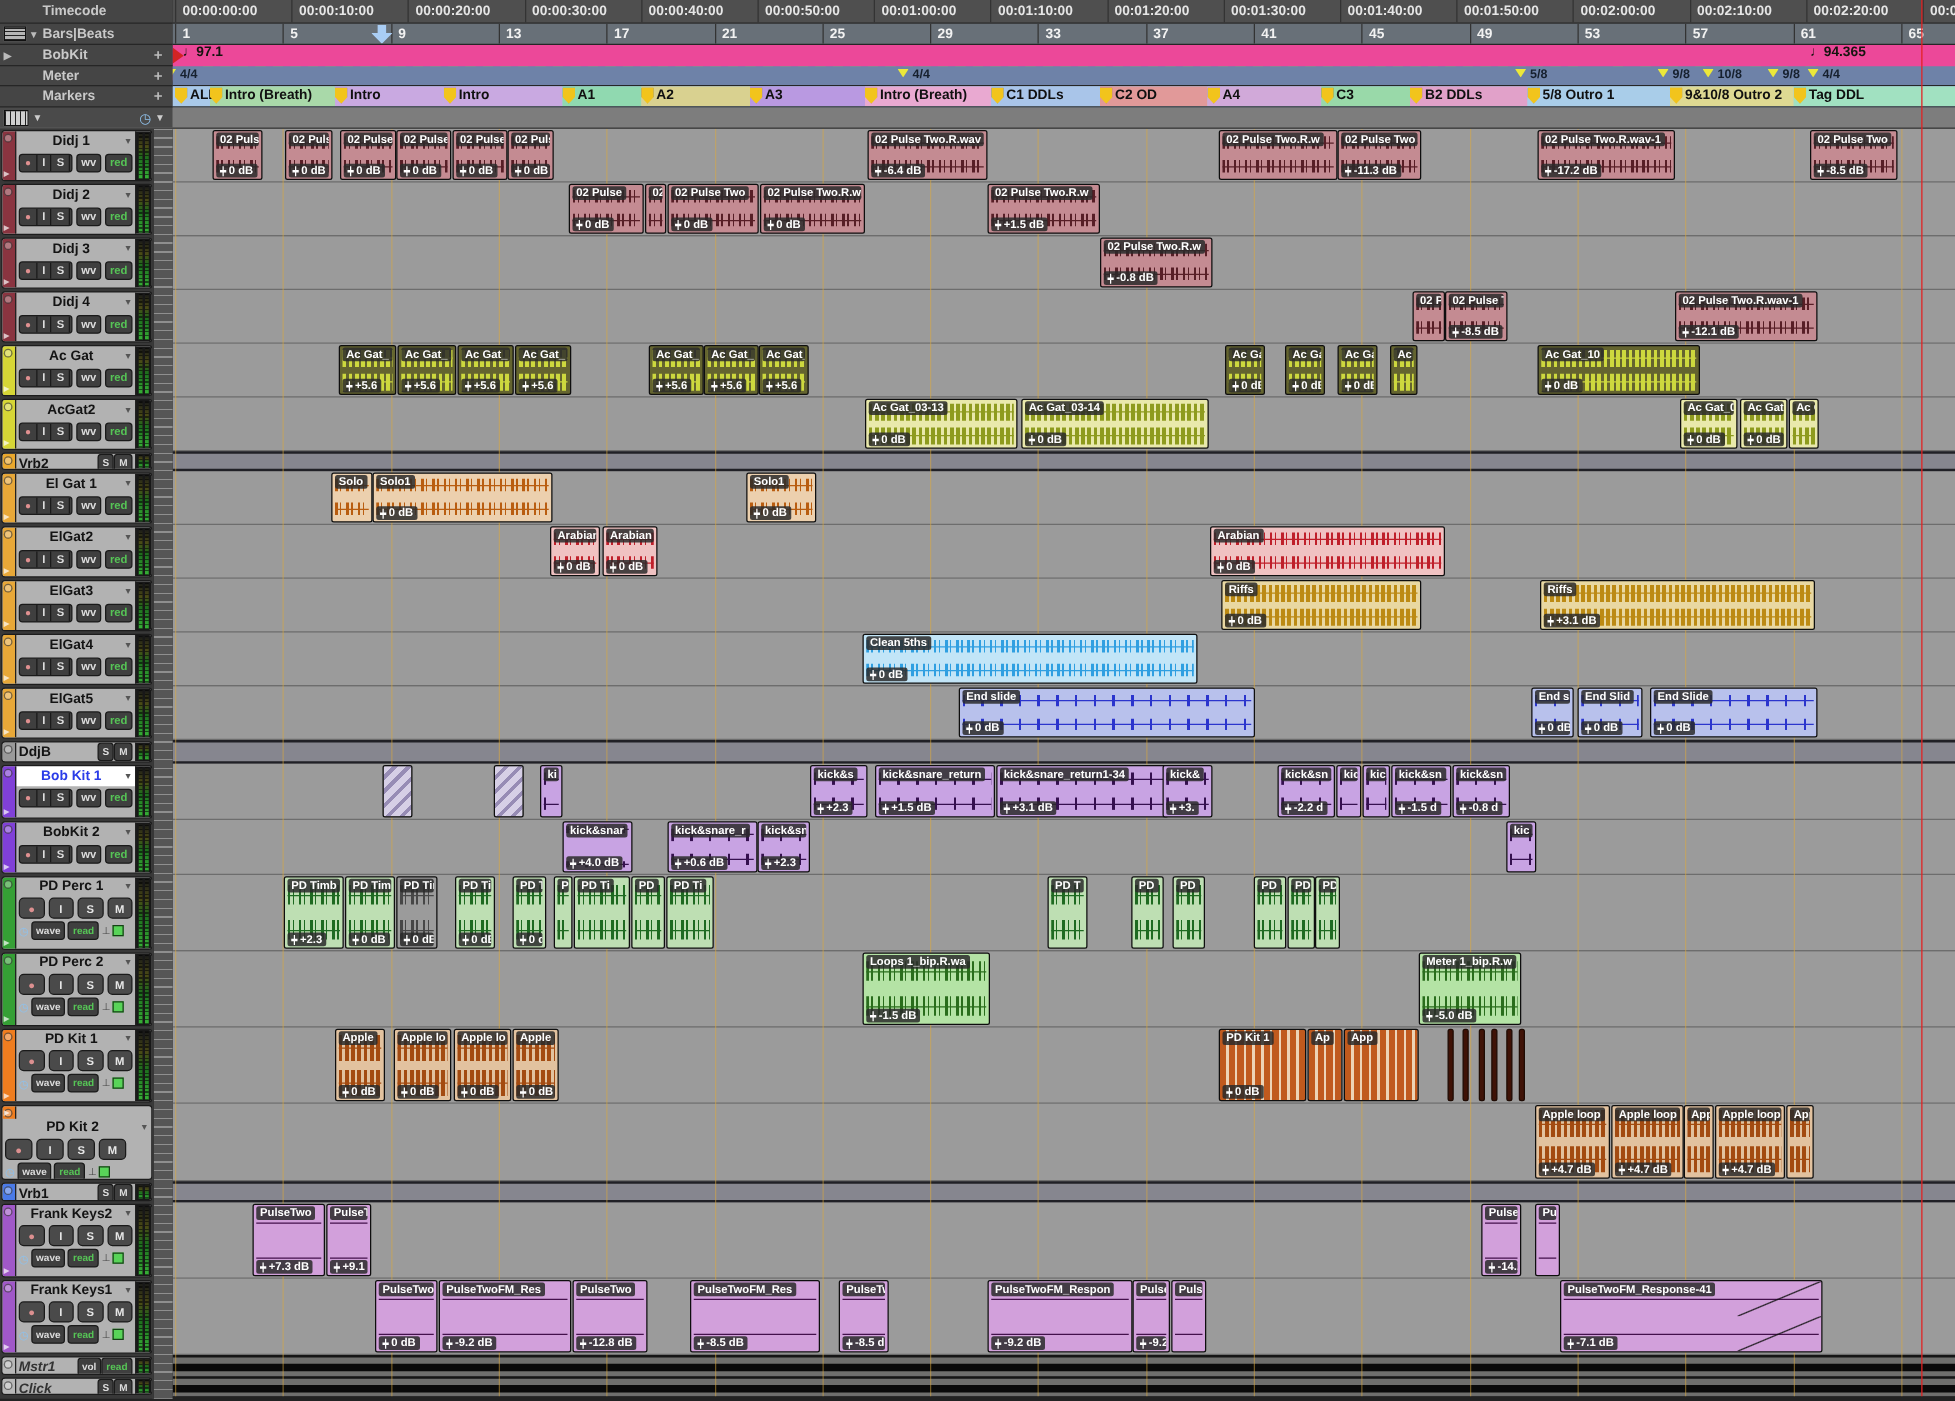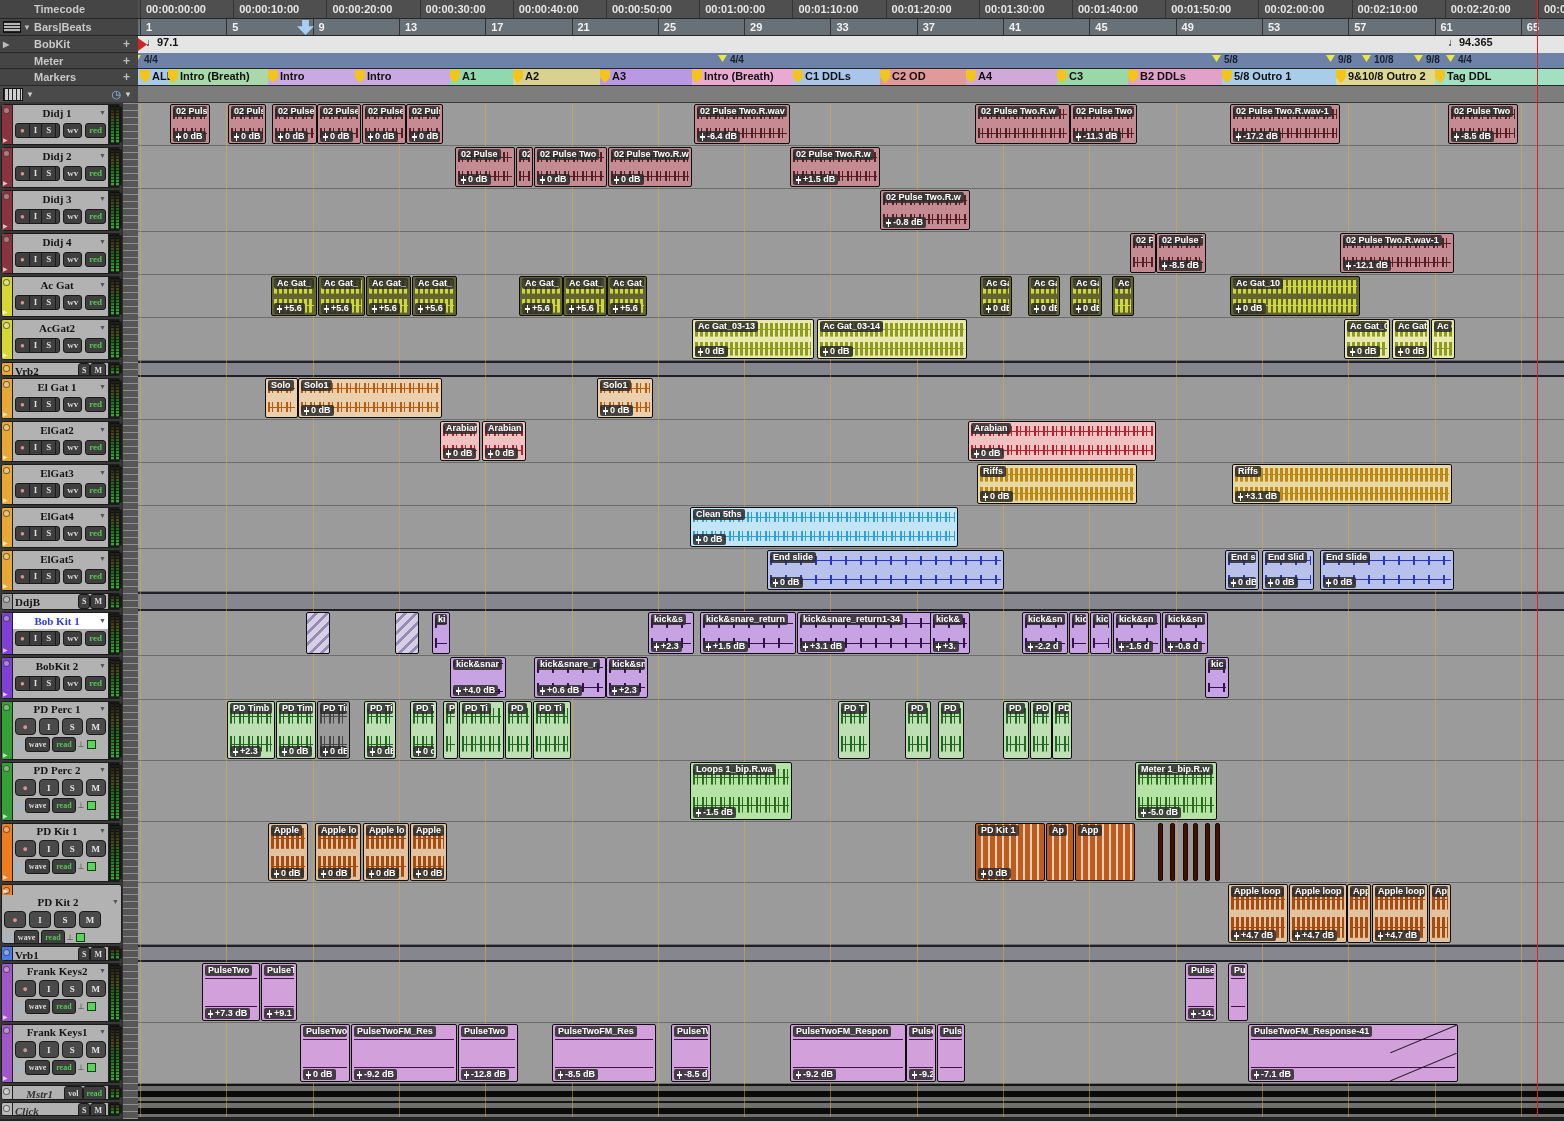--- a/index.html
+++ b/index.html
@@ -13,21 +13,21 @@
   .rl-text{margin-left:34px;}
   .rl-icons{position:absolute;left:3px;display:flex;align-items:center;gap:2px;}
   .listicon{width:16px;height:10px;background:#b5b5b5;border:1px solid #111;display:inline-block;
             background-image:repeating-linear-gradient(0deg,#222 0 1px,transparent 1px 3px);}
   .dropicon,.expicon{font-size:8px;color:#bbb;font-style:normal;}
   .rl-plus{position:absolute;right:8px;color:#bbb;font-size:12px;font-weight:bold;}
   
   .rrow{position:absolute;left:138px;right:0;overflow:hidden;box-sizing:border-box;border-bottom:1px solid #262626;}
   #tc-row{top:0;height:19px;background:#4f4f4f;}
   #bars-row{top:19px;height:17px;background:#687078;}
-  #tempo-row{top:36px;height:29px;background:#e5e5e5;}
+  #tempo-row{top:36px;height:29px;background:#ec4899;}
   #meter-row{top:53px;height:16px;background:#6e82a8;}
   #markers-row{top:69px;height:17px;background:#a9c9e9;}
   .tick{position:absolute;top:0;height:100%;border-left:1px solid #333;color:#e6e6e6;
         font-size:11px;font-weight:bold;padding-left:5px;line-height:17px;white-space:nowrap;}
   #bars-row .tick{color:#f2f2f2;}
   .tri{position:absolute;bottom:3px;width:9px;height:8px;background:#ece83a;
        clip-path:polygon(0 0,100% 0,50% 100%);filter:drop-shadow(0 0 0.5px #333);}
   .twedge{position:absolute;left:0;top:2px;width:9px;height:13px;background:#d22424;
           clip-path:polygon(0 0,100% 50%,0 100%);}
   .tlabel{position:absolute;top:0px;font-size:11px;font-weight:bold;color:#15150f;white-space:nowrap;}
@@ -43,21 +43,21 @@
   
   #toolbar{position:absolute;left:0;top:86px;width:100%;height:17px;background:#7d7d7d;
            border-bottom:1px solid #3a3a3a;box-sizing:border-box;z-index:4;}
   .tb-left{position:absolute;left:0;top:0;width:138px;height:100%;background:#4a4a4a;display:flex;align-items:center;}
   .tbico{width:18px;height:11px;margin-left:3px;background:#cfcfcf;border:1px solid #111;
          background-image:repeating-linear-gradient(90deg,#222 0 1px,transparent 1px 4px);}
   .tbdrop{font-size:8px;color:#ccc;margin-left:3px;}
   .tbclock{margin-left:auto;color:#8fc0ea;font-size:11px;}
   .tb-left .tbdrop:last-child{margin-right:6px;}
   
-  #sidebar{position:absolute;left:0;top:103px;width:138px;height:1016px;background:#383838;z-index:3;font-family:Liberation Serif, serif;}
+  #sidebar{position:absolute;left:0;top:103px;width:138px;height:1016px;background:#383838;z-index:3;}
   .hdr{position:absolute;left:1px;width:121px;display:flex;background:#b2b2b2;border:1px solid #1c1c1c;
        border-radius:3px;box-sizing:border-box;overflow:hidden;}
   .strip{width:10px;flex:0 0 10px;position:relative;border-right:1px solid #222;}
   .cdot{position:absolute;top:2px;left:1px;width:7px;height:7px;border-radius:50%;
         background:rgba(250,250,250,.35);border:1px solid rgba(0,0,0,.5);box-sizing:border-box;}
   .parrow{position:absolute;bottom:1px;left:1px;font-size:6px;color:rgba(255,255,255,.7);}
   .hmain{flex:1;display:flex;flex-direction:column;min-width:0;}
   .nrow{display:flex;align-items:center;height:16px;padding:0 2px;}
   .nm{flex:1;text-align:center;font-size:11px;font-weight:bold;color:#141414;white-space:nowrap;overflow:hidden;}
   .ndrop{font-size:7px;color:#555;}
@@ -935,21 +935,21 @@
           <div class="mcol"></div>
           <div class="mcol"></div>
         </div>
       </div>
       <div class="hdr it" style="top: 982px; height: 15px;">
         <div class="strip" style="background: rgb(184, 184, 184);">
           <span class="cdot"></span>
         </div>
         <div class="hmain">
           <div class="nrow">
-            <span class="nm" style="text-align: center;">Mstr1</span>
+            <span class="nm" style="text-align: left;">Mstr1</span>
             <span class="chipbtn" style="font-size: 8px;">vol</span>
             <span class="chipbtn grn" style="font-size: 8px;">read</span>
           </div>
         </div>
         <div class="mstrip">
           <div class="mcol"></div>
           <div class="mcol"></div>
         </div>
       </div>
       <div class="hdr it" style="top: 999px; height: 14px;">

